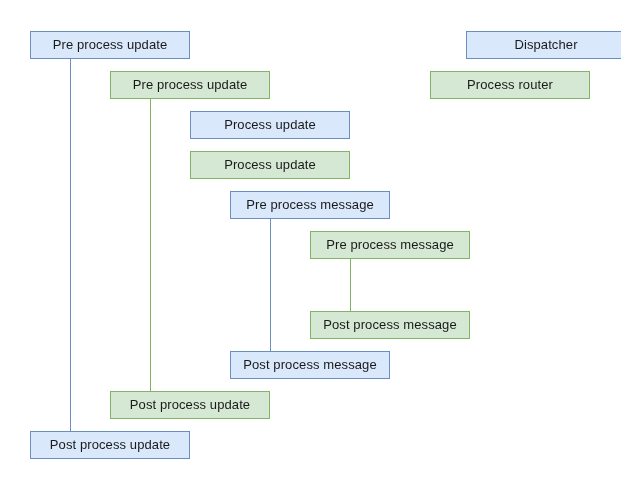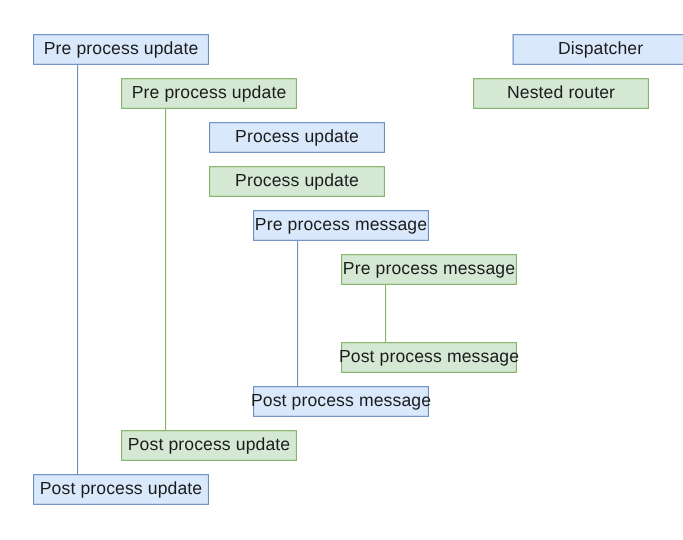--- a/index.html
+++ b/index.html
@@ -27,21 +27,21 @@
   .node {
     position: absolute;
     box-sizing: border-box;
     height: 28px;
     width: 160px;
     border-width: 1px;
     border-style: solid;
     display: flex;
     align-items: center;
     justify-content: center;
-    font-size: 16px;
+    font-size: 13px;
     line-height: 14px;
     color: #1a1a1a;
     letter-spacing: 0.1px;
     white-space: nowrap;
   }
   .node.blue {
     background: #dae8fc;
     border-color: #6c8ebf;
   }
   .node.green {
@@ -65,15 +65,15 @@
   <div class="node blue" style="left:190px; top:111px;">Process update</div>
   <div class="node green" style="left:190px; top:151px;">Process update</div>
   <div class="node blue" style="left:230px; top:191px;">Pre process message</div>
   <div class="node green" style="left:310px; top:231px;">Pre process message</div>
   <div class="node green" style="left:310px; top:311px;">Post process message</div>
   <div class="node blue" style="left:230px; top:351px;">Post process message</div>
   <div class="node green" style="left:110px; top:391px;">Post process update</div>
   <div class="node blue" style="left:30px;  top:431px;">Post process update</div>
 
   <div class="node blue legend-node" style="left:430px; top:31px;margin-left:36px;">Dispatcher</div>
-  <div class="node green legend-node" style="left:430px; top:71px;">Nested router</div>
+  <div class="node green legend-node" style="left:430px; top:71px;">Process router</div>
 
 </div>
 
 </body></html>

